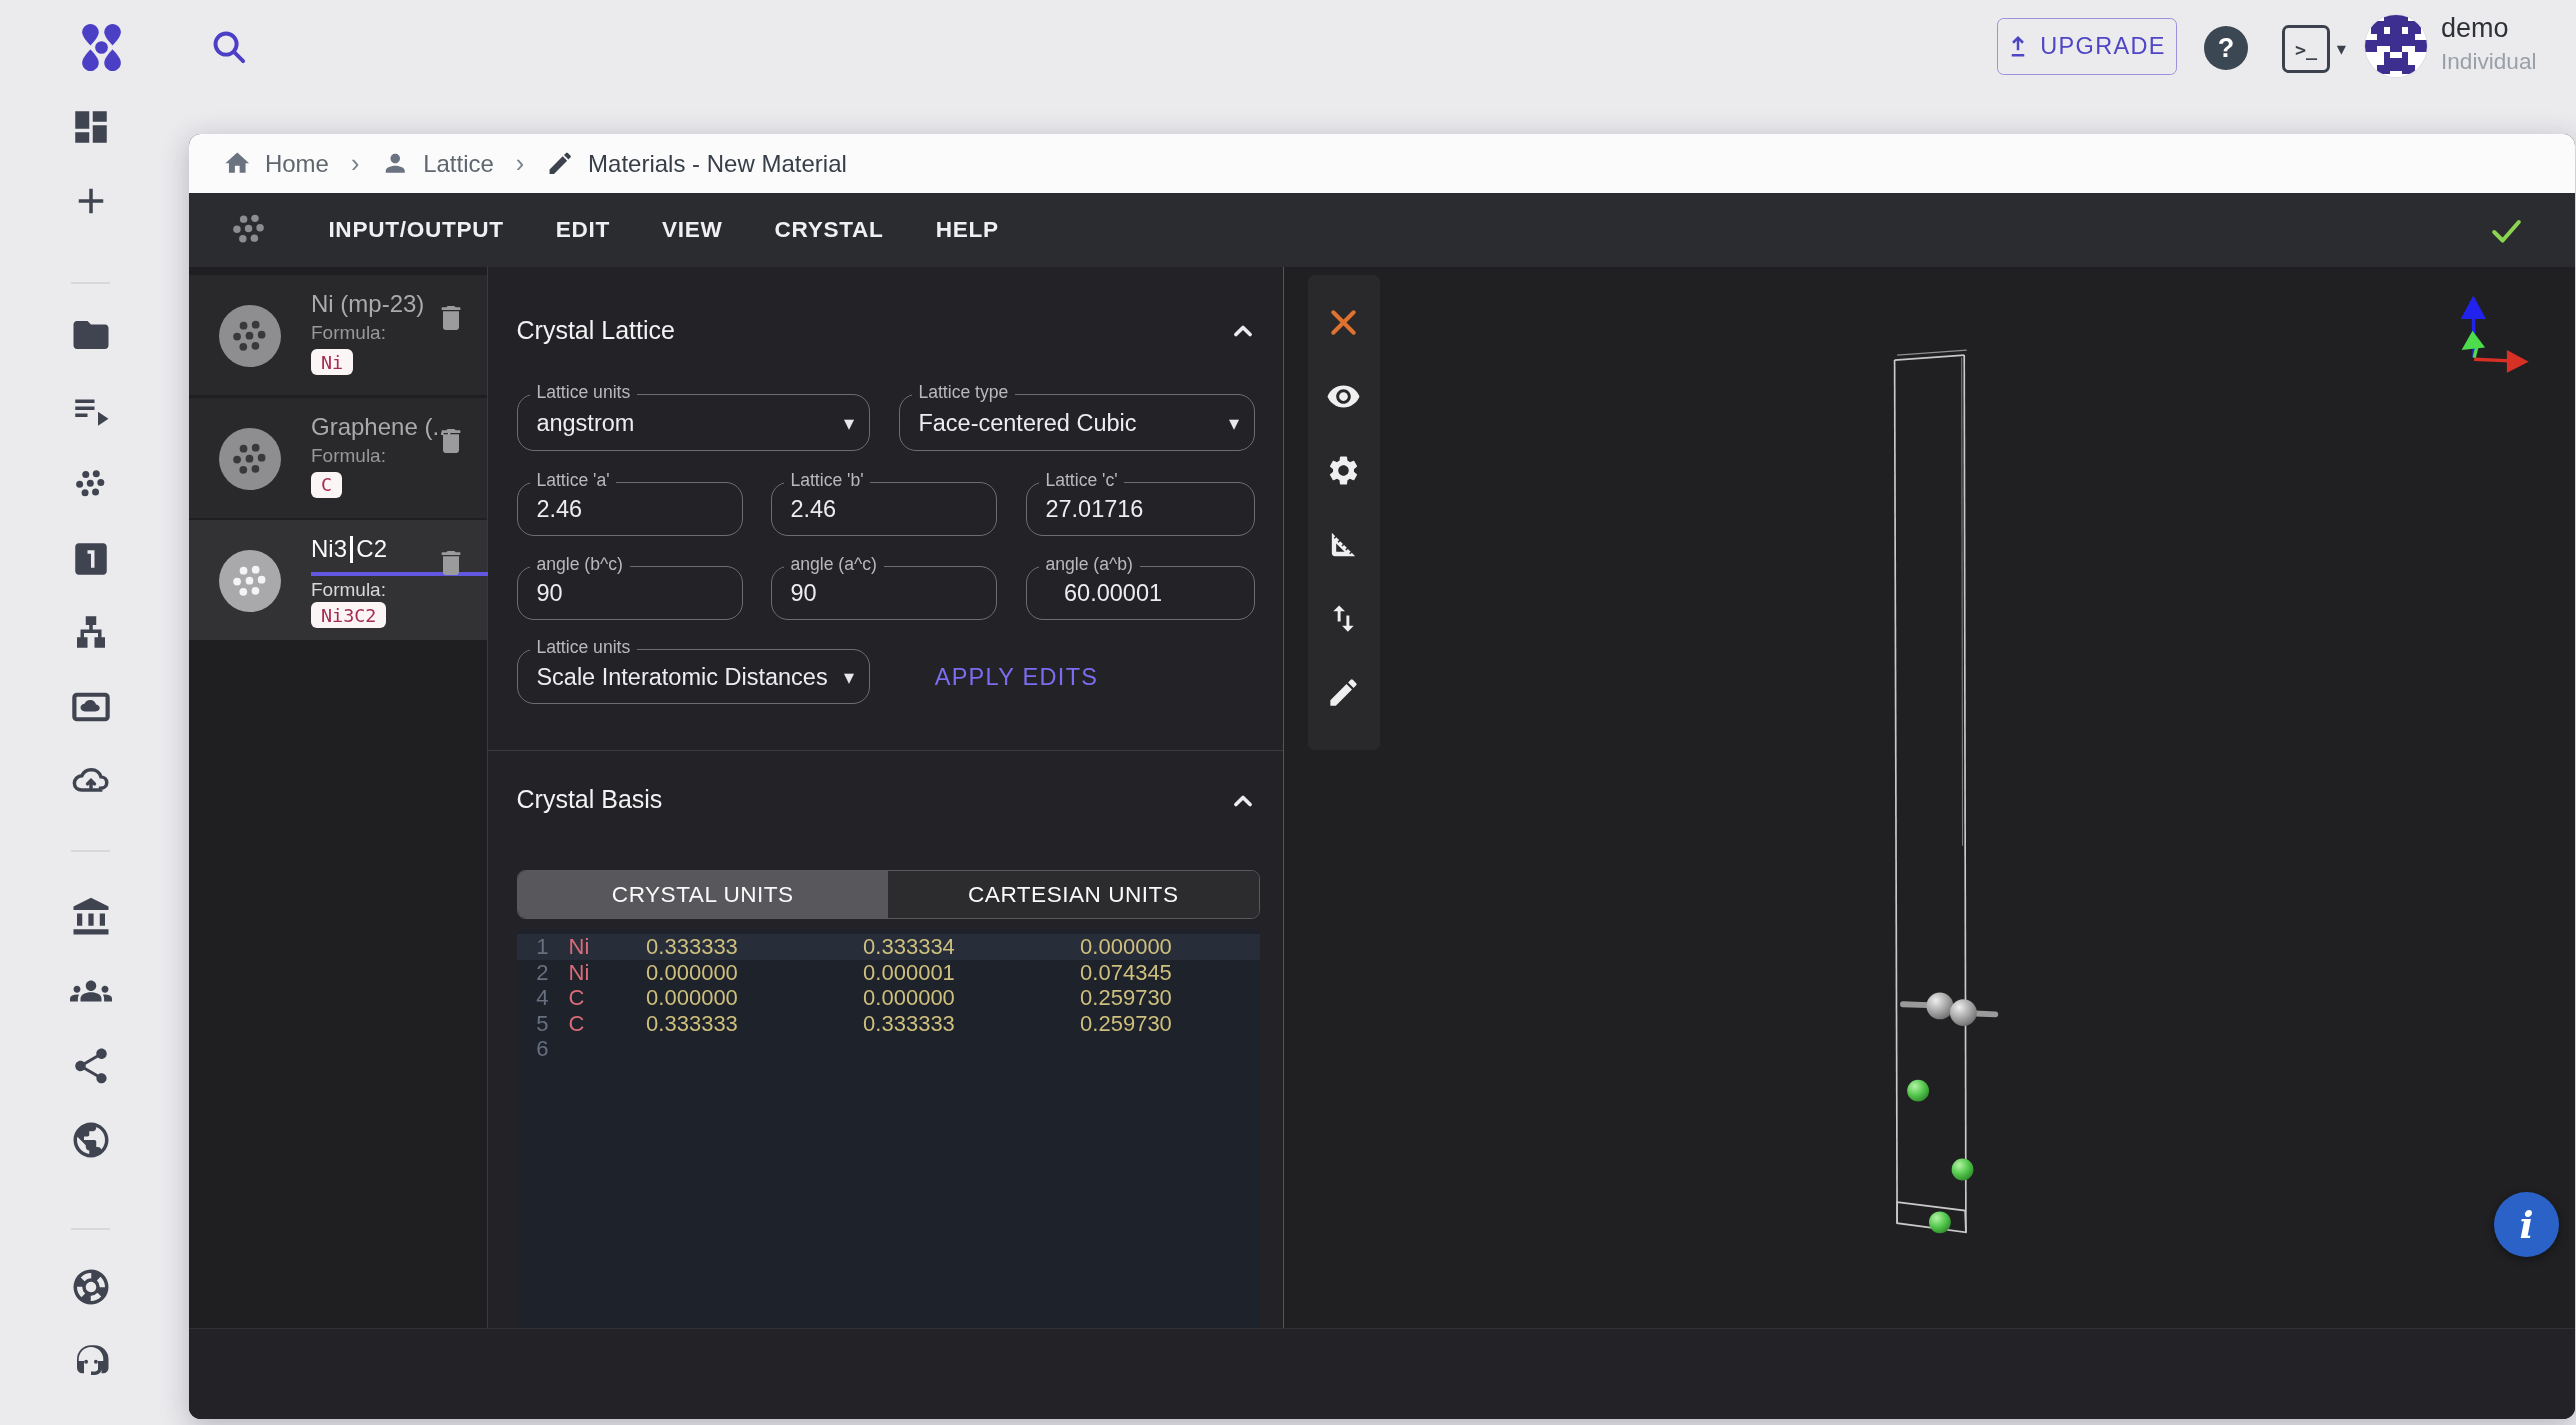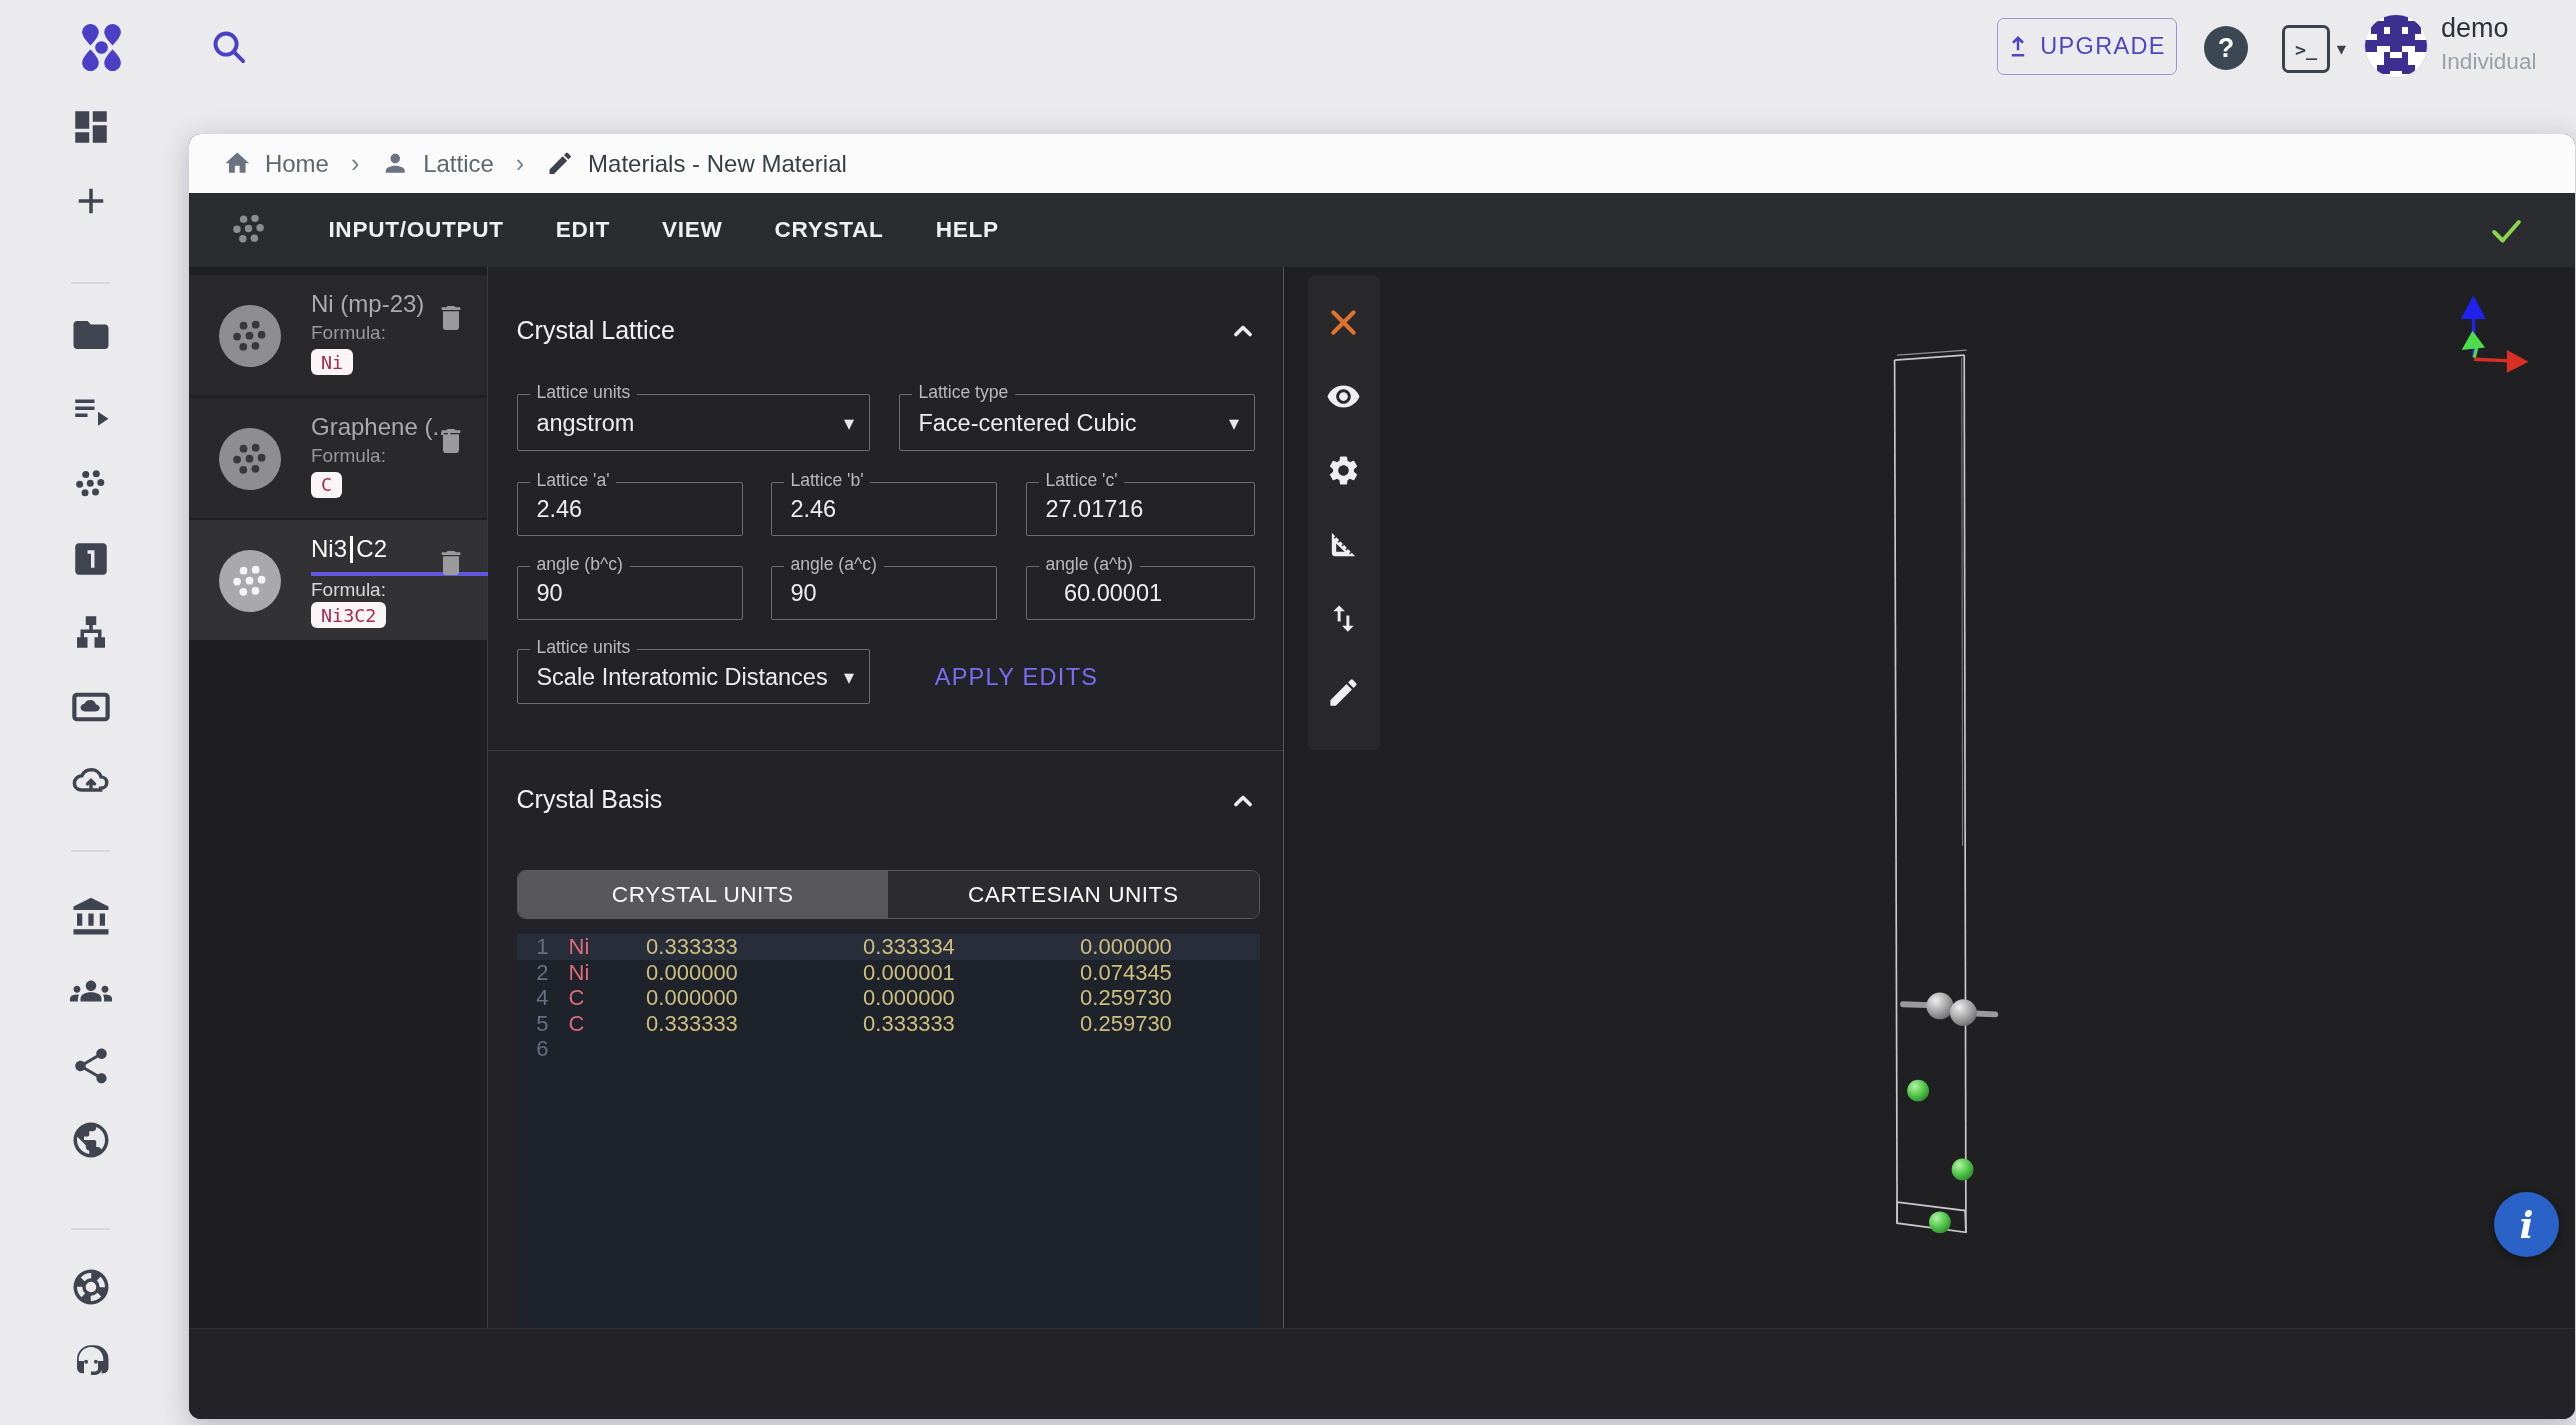--- a/index.html
+++ b/index.html
@@ -49,21 +49,21 @@
   .mat-flabel{position:absolute;left:122px;top:47px;font-size:19px;color:#98989b;}
   .mat-item.selected .mat-flabel{top:59px;color:#d8d8da;}
   .mat-chip{position:absolute;left:122px;top:74px;background:#fbf5f5;color:#a62b52;font-family:"DejaVu Sans Mono",monospace;
     font-size:18.4px;padding:2.5px 10px;border-radius:5.9px;}
   .mat-item.selected .mat-chip{top:82px;}
   .mat-trash{position:absolute;right:20px;top:27px;width:32px;height:32px;color:#9b9b9d;cursor:pointer;}
   
   .col-editor{position:relative;width:795px;background:#232327;}
   .sect-title{position:absolute;left:28.5px;font-size:25px;color:#f3f3f4;}
   .chevron-up{position:absolute;width:34px;height:34px;color:#ececee;cursor:pointer;}
-  .ofield{position:absolute;border:0.8px solid #6d6d72;border-radius:2px;background:transparent;box-sizing:border-box;}
+  .ofield{position:absolute;border:0.8px solid #6d6d72;border-radius:17px;background:transparent;box-sizing:border-box;}
   .ofield .flabel{position:absolute;top:-12.6px;left:11.7px;background:#232327;padding:0 6.7px;font-size:17.6px;color:#b9b9bd;white-space:nowrap;}
   .ofield .fvalue{position:absolute;left:18.4px;top:50%;transform:translateY(-50%);font-size:23.5px;color:#ededf0;white-space:nowrap;}
   .ofield .fcaret{position:absolute;right:15px;top:50%;transform:translateY(-50%);font-size:20px;color:#e8e8ea;}
   .apply-btn{position:absolute;left:369px;top:397px;width:319px;text-align:center;font-size:23.5px;font-weight:500;letter-spacing:1.3px;color:#7b6cf2;cursor:pointer;}
   .panel-div{position:absolute;left:0;right:0;top:483px;height:0.8px;background:#3b3b40;}
   .tabs{position:absolute;left:28.5px;top:603px;width:743px;height:49px;border:0.8px solid #5a5a5e;border-radius:8.4px;display:flex;overflow:hidden;box-sizing:border-box;}
   .tab{flex:1;display:flex;align-items:center;justify-content:center;font-size:22.6px;letter-spacing:0.5px;color:#fafafa;background:#2c2c2f;cursor:pointer;}
   .tab.active{background:#58585c;}
   .code{position:absolute;left:28.5px;top:662px;width:743px;height:399px;background:#1e222a;font-family:Liberation Sans, sans-serif;
     font-size:22px;line-height:25.6px;padding-top:5px;box-sizing:border-box;}

